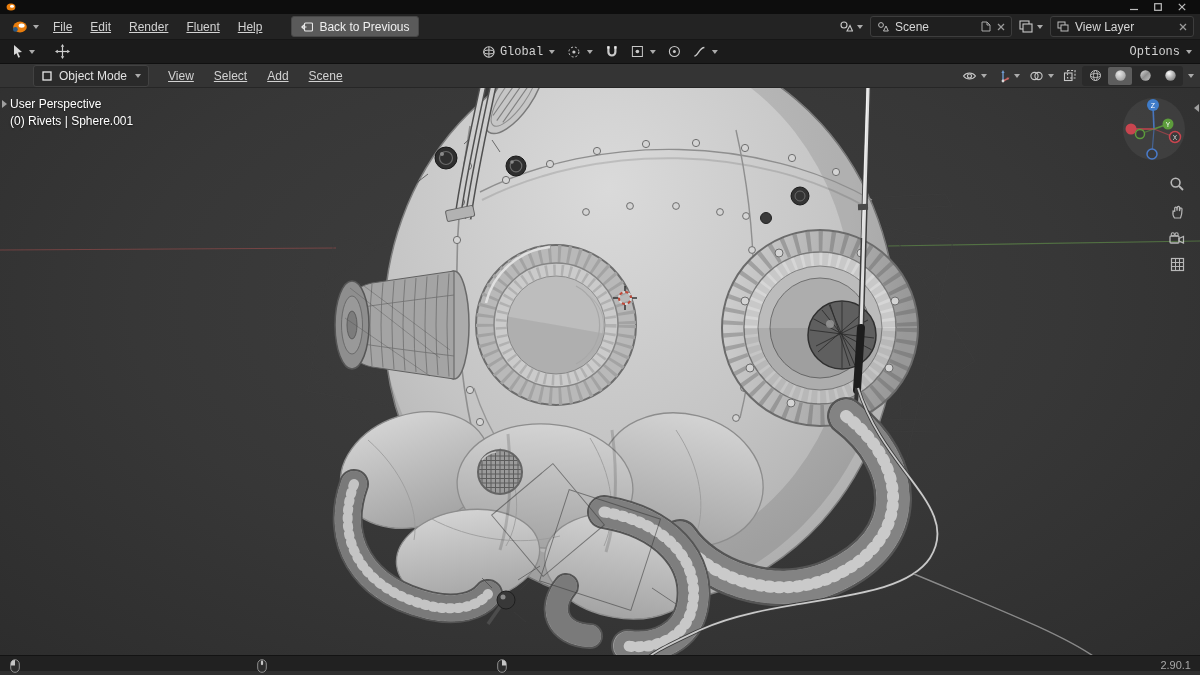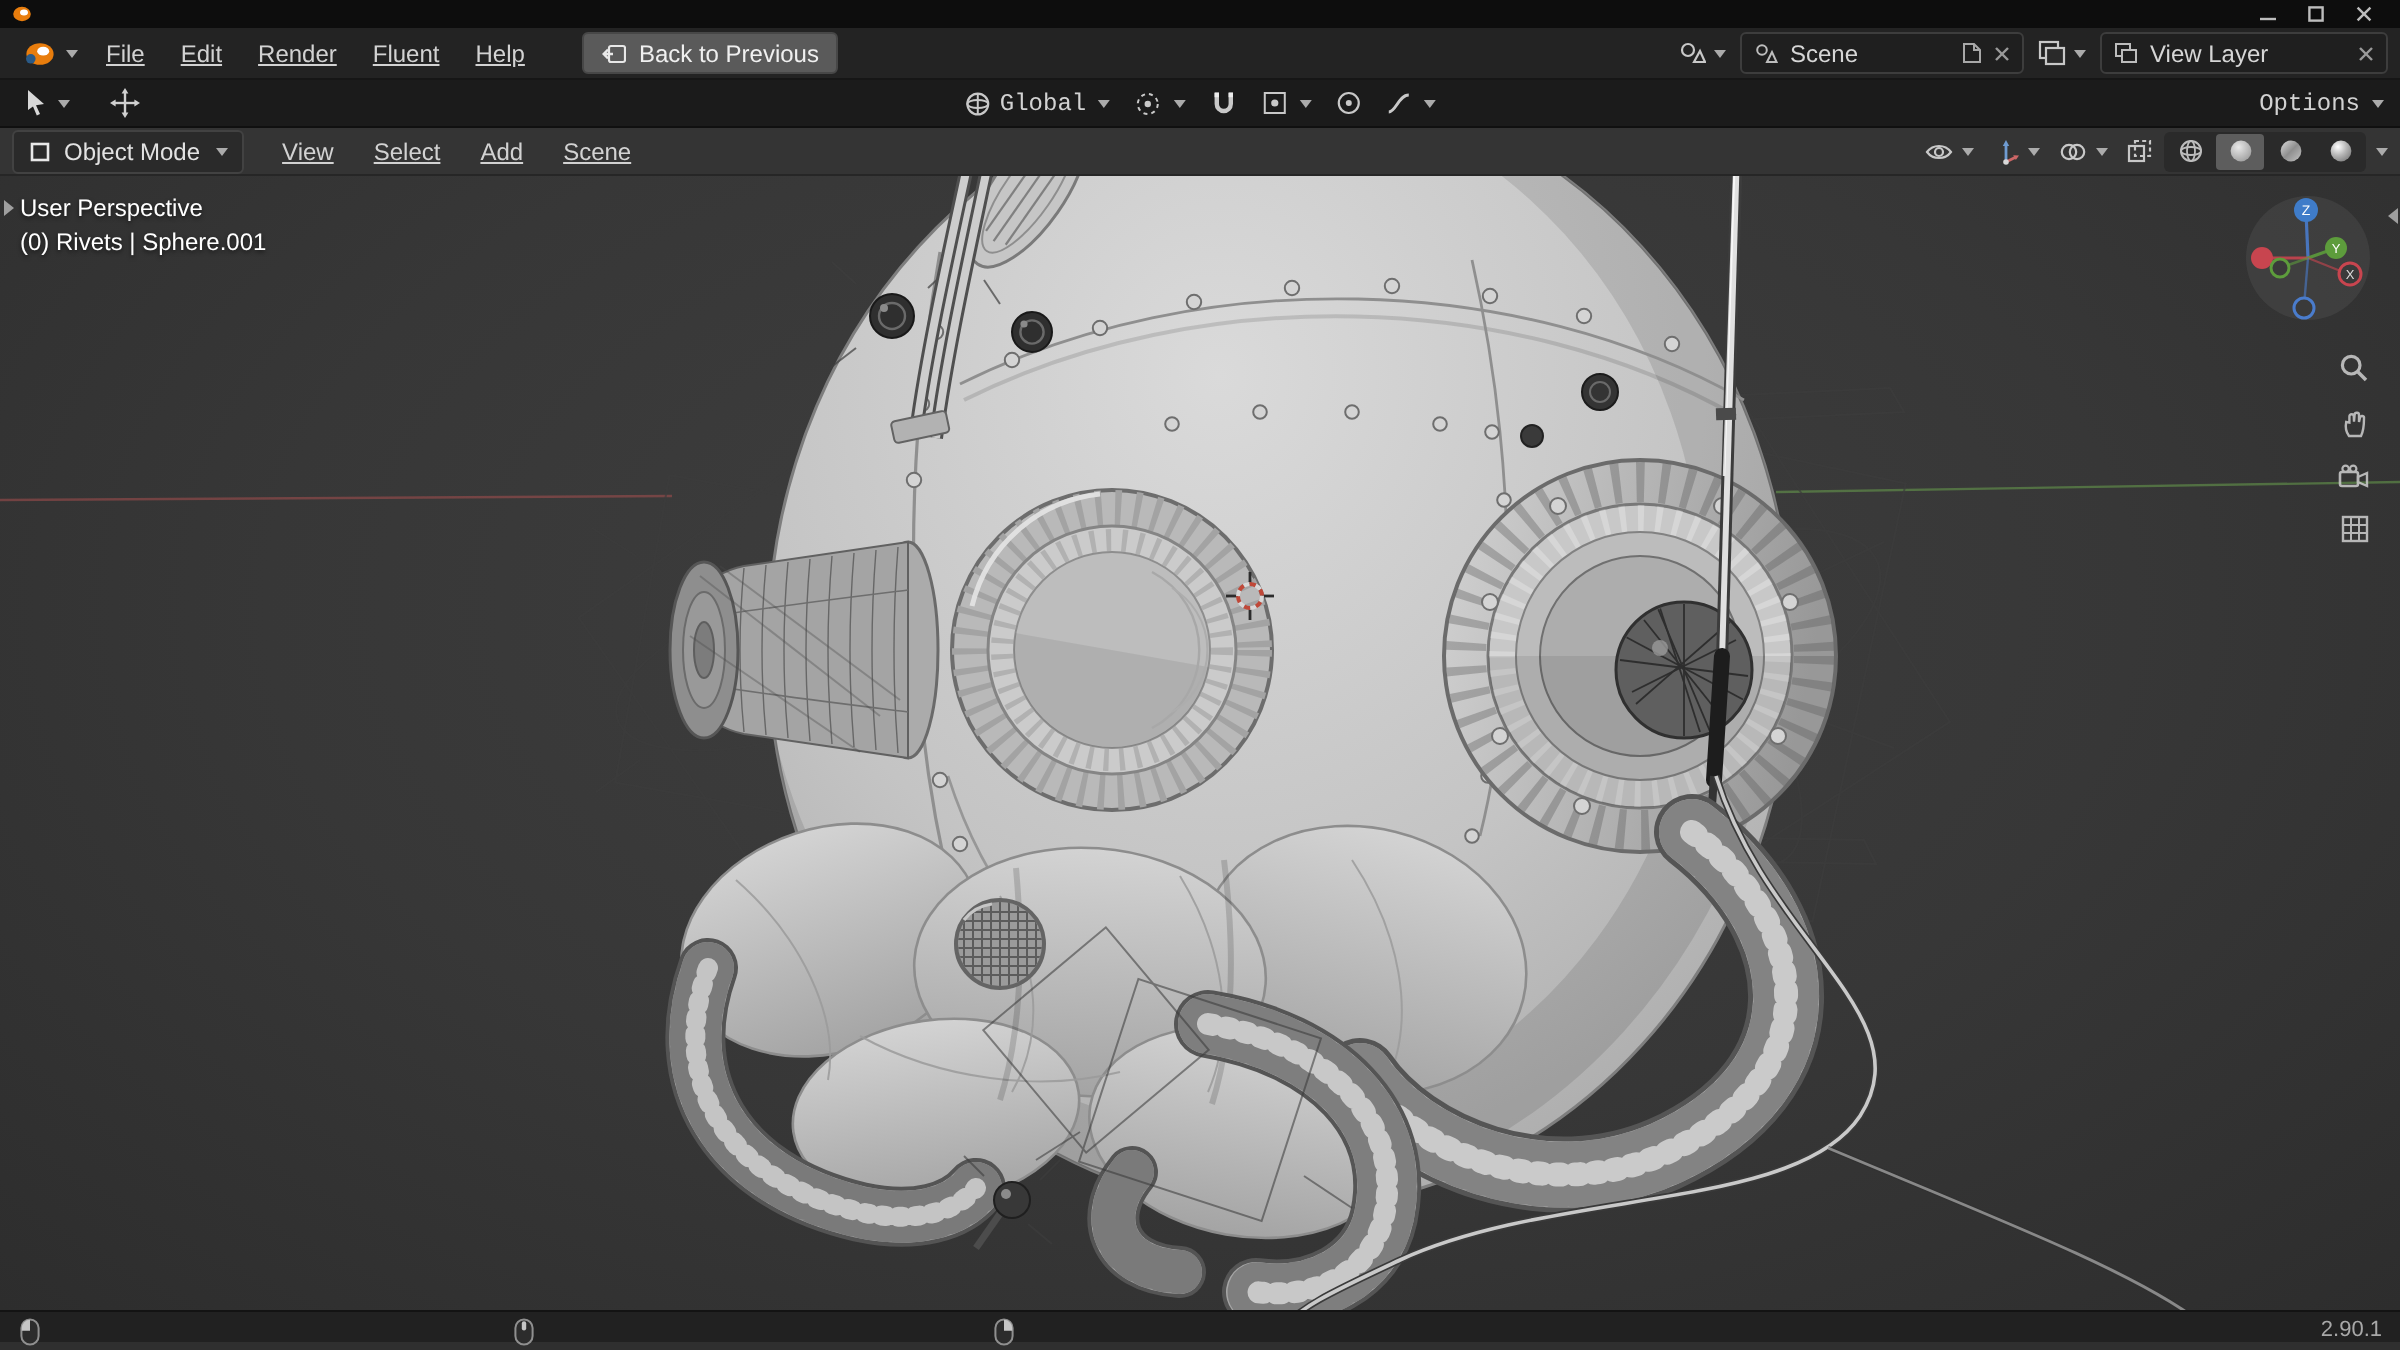--- a/index.html
+++ b/index.html
@@ -24,21 +24,21 @@
   .icon-btn{display:flex;align-items:center;gap:2px;padding:0 3px;height:20px;}
   .chev{width:0;height:0;border-left:3.5px solid transparent;border-right:3.5px solid transparent;border-top:4px solid #ababab;margin-left:2px;}
   
   #toolrow{top:40px;height:24px;background:#1b1b1b;padding:0 8px;border-bottom:1px solid #101010;font-family:Liberation Mono, monospace;}
   .center-tools{position:absolute;left:50%;transform:translateX(-50%);display:flex;align-items:center;gap:12px;}
   .tool-group{display:flex;align-items:center;gap:4px;font-size:12px;color:#d2d2d2;white-space:nowrap;}
   .tr-right{margin-left:auto;display:flex;align-items:center;gap:4px;font-size:12px;color:#d2d2d2;}
   
   #vheader{top:64px;height:24px;background:#343434;padding:0 6px;gap:2px;border-bottom:1px solid #262626;}
   .mode-box{display:flex;align-items:center;gap:6px;background:#2a2a2a;border:1px solid #424242;border-radius:3px;
-            height:20px;padding:0 7px;font-size:12px;color:#e2e2e2;white-space:nowrap;}
+            height:20px;padding:0 7px;font-size:12px;color:#e2e2e2;white-space:nowrap;margin-left:27px;}
   .vh-right{margin-left:auto;display:flex;align-items:center;gap:3px;}
   .shade-group{display:flex;align-items:center;background:#2a2a2a;border-radius:3px;padding:1px;gap:1px;}
   .shade-btn{width:24px;height:18px;display:flex;align-items:center;justify-content:center;border-radius:2px;}
   .shade-btn.active{background:#5d5d5d;}
   
   #viewport{position:absolute;top:88px;left:0;width:1200px;height:567px;overflow:hidden;
             background:radial-gradient(ellipse at 50% 38%, #3f3f3f 0%, #373737 55%, #2d2d2d 100%);}
   .overlay-text{position:absolute;left:10px;top:8px;color:#ffffff;font-size:12px;line-height:17px;
                 text-shadow:0 1px 2px rgba(0,0,0,0.6);}
   #nav-gizmo{position:absolute;right:12px;top:8px;}

